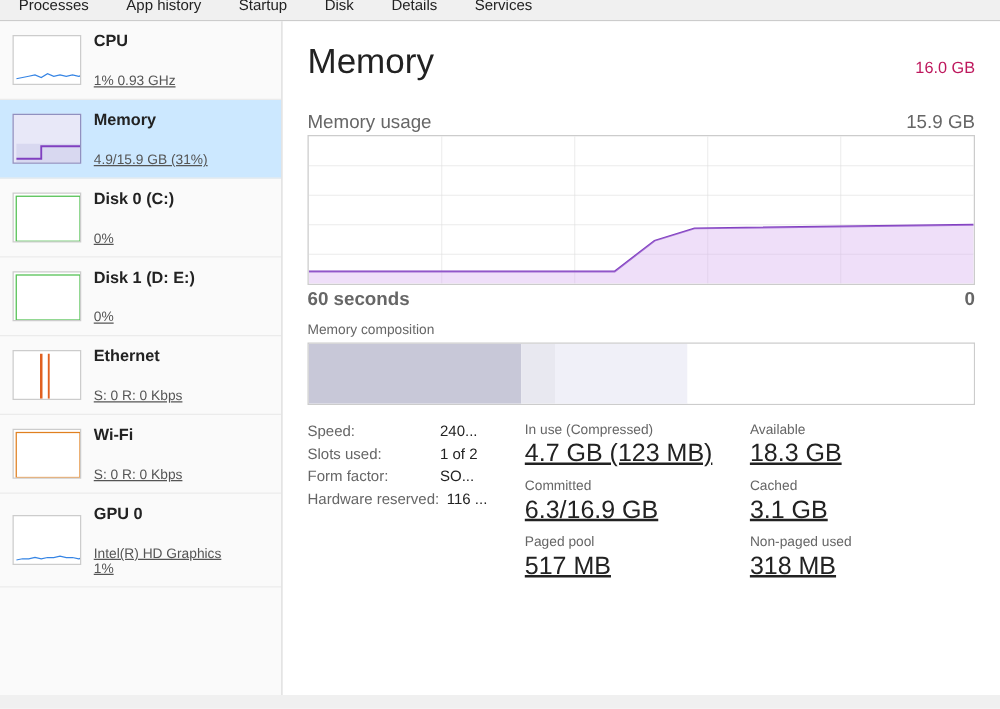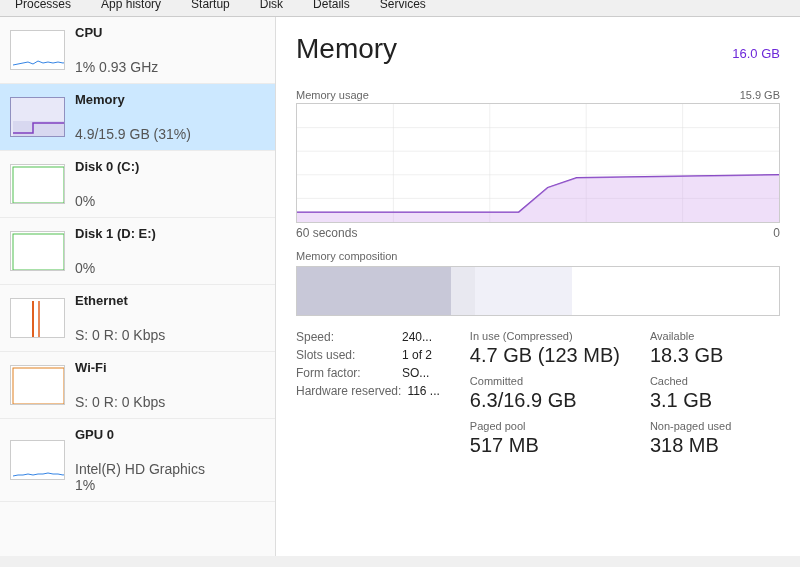--- a/index.html
+++ b/index.html
@@ -42,21 +42,21 @@
     }
 
     
     .main-layout {
       display: flex;
       height: calc(567px - 28px);
     }
 
     
     .sidebar {
-      width: 276px;
+      width: 226px;
       background: #fafafa;
       border-right: 1px solid #ddd;
       overflow-y: auto;
       overflow-x: hidden;
       position: relative;
     }
     .sidebar-item {
       display: flex;
       align-items: center;
       padding: 8px 10px;
@@ -79,23 +79,24 @@
     .sidebar-info {
       display: flex;
       flex-direction: column;
     }
     .sidebar-name {
       font-size: 13px;
       font-weight: 600;
       color: #222;
     }
     .sidebar-stat {
-      font-size: 14px;
+      font-size: 11px;
       color: #555;
       margin-top: 19px;
+      text-decoration: underline;
     }
 
     
     .mini-graph-cpu {
       position: absolute;
       bottom: 2px;
       left: 2px;
       right: 2px;
       height: 20px;
     }
@@ -126,49 +127,50 @@
       align-items: baseline;
       margin-bottom: 6px;
     }
     .content-title {
       font-size: 28px;
       font-weight: 300;
       color: #222;
     }
     .content-total {
       font-size: 13px;
-      color: #6d28d9;
+      color: #be185d;
     }
 
     
     .chart-section {
       margin-bottom: 10px;
     }
     .chart-label-row {
       display: flex;
       justify-content: space-between;
-      font-size: 11px;
+      font-size: 15px;
       color: #666;
       margin-bottom: 2px;
       margin-top: 24px;
     }
     .chart-container {
       border: 1px solid #ccc;
       background: #fff;
       position: relative;
       height: 120px;
       overflow: hidden;
     }
     .chart-bottom-row {
       display: flex;
       justify-content: space-between;
-      font-size: 12px;
+      font-size: 15px;
       color: #666;
       margin-top: 3px;
       margin-bottom: 10px;
+      font-weight: bold;
     }
 
     
     .comp-label {
       font-size: 11px;
       color: #666;
       margin-bottom: 4px;
     }
     .comp-bar-container {
       border: 1px solid #ccc;
@@ -200,20 +202,21 @@
     }
     .stat-label {
       font-size: 11px;
       color: #666;
       margin-bottom: 2px;
     }
     .stat-value {
       font-size: 20px;
       font-weight: 300;
       color: #222;
+      text-decoration: underline;
     }
 
     .right-stats {
       display: flex;
       flex-direction: column;
       gap: 4px;
     }
     .right-stat-row {
       display: flex;
       gap: 6px;

